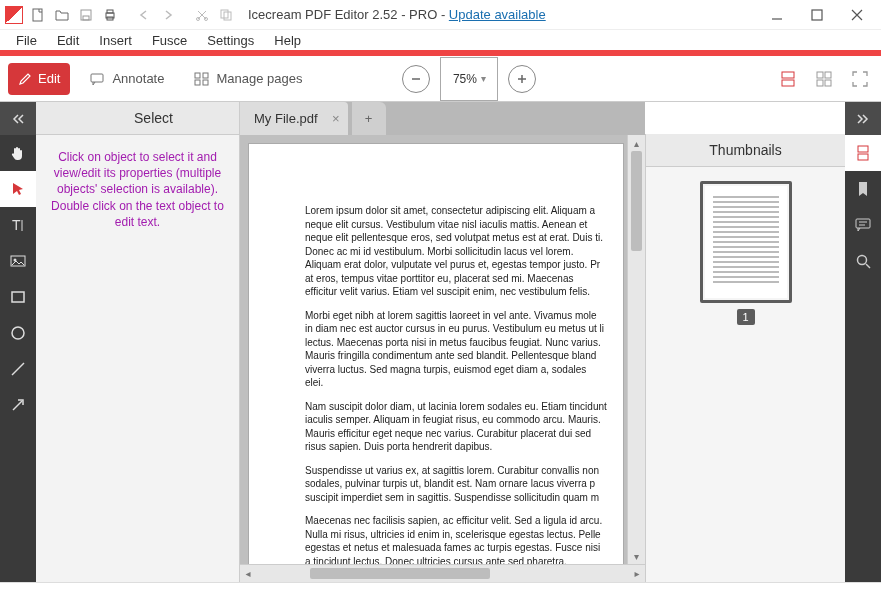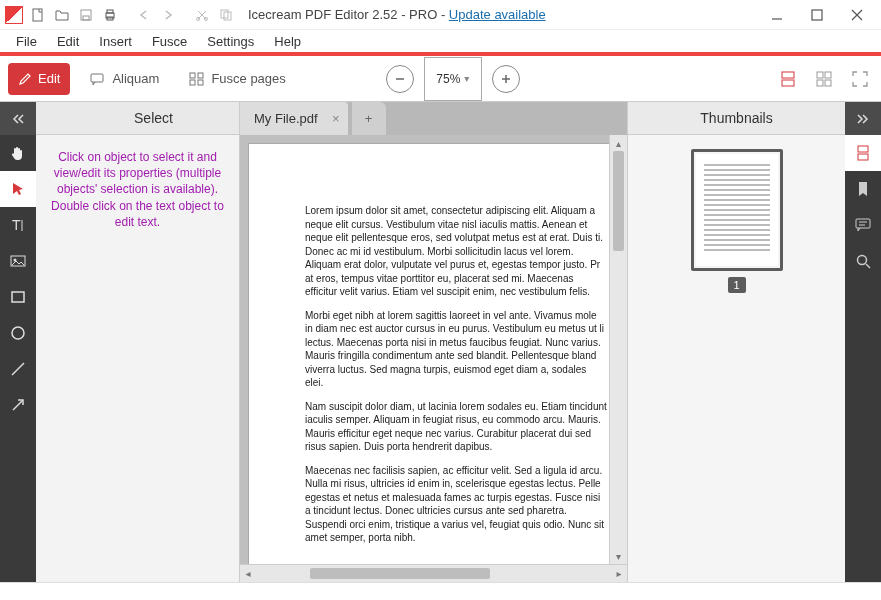--- a/index.html
+++ b/index.html
@@ -9,21 +9,21 @@
   .titlebar { height: 30px; display: flex; align-items: center; padding: 4px 4px; border-bottom: 1px solid #eee; }
   .titlebar .tb-icon { width: 20px; height: 20px; display: flex; align-items: center; justify-content: center; margin-right: 4px; color: #555; cursor: pointer; }
   .titlebar .tb-sep { width: 10px; }
   .titlebar .tb-title { margin-left: 8px; color: #444; font-size: 13px; }
   .titlebar a { color: #1a6fb0; text-decoration: underline; }
   .titlebar .spacer { flex: 1; }
   .titlebar .win-btn { width: 40px; height: 28px; display: flex; align-items: center; justify-content: center; color: #555; cursor: pointer; }
   .logo { width: 18px; height: 18px; background: linear-gradient(135deg, #e73c3c 50%, #fff 50%); border: 1px solid #e73c3c; }
 
   
-  .menubar { height: 26px; display: flex; align-items: center; padding: 0 6px; border-bottom: 4px solid #ef4444; }
+  .menubar { height: 26px; display: flex; align-items: center; padding: 0 6px; border-bottom: 6px solid #ef4444; }
   .menubar .menu-item { padding: 2px 10px; cursor: pointer; }
 
   
   .toolbar { height: 46px; display: flex; align-items: center; padding: 0 8px; border-bottom: 1px solid #ccc; background: #fff; }
   .tbtn { display: flex; align-items: center; height: 32px; padding: 0 10px; border-radius: 4px; margin-right: 10px; cursor: pointer; color: #555; }
   .tbtn.primary { background: #d6373a; color: #fff; }
   .tbtn svg, .tbtn .glyph { margin-right: 6px; }
   .toolbar .zoom-group { display: flex; align-items: center; margin-left: 80px; }
   .zoom-btn { width: 28px; height: 28px; border: 1.5px solid #888; border-radius: 50%; display: flex; align-items: center; justify-content: center; cursor: pointer; color: #555; }
   .zoom-select { width: 58px; height: 44px; border: 1px solid #aaa; margin: 12px 10px; display: flex; align-items: center; justify-content: center; cursor: pointer; font-size: 12px; }
@@ -57,21 +57,21 @@
   .page { background: #fff; border:1px solid #aaa; margin: 0 auto; width: 376px; min-height: 430px; padding: 60px 16px 16px 56px; font-size: 10px; line-height: 1.35; color: #222; font-family: Georgia, serif; }
   .page p { margin-bottom: 10px; }
   .vscroll { width: 18px; background: #e7e7e7; border-left:1px solid #ccc; position: relative; }
   .vscroll .thumb { position: absolute; top: 16px; left:3px; right:3px; height: 100px; background: #bdbdbd; border-radius: 2px; }
   .vscroll .arrow { position:absolute; left:0; right:0; height:16px; display:flex; align-items:center; justify-content:center; color:#777; font-size:10px; }
   .hscroll { height: 18px; background: #e7e7e7; border-top:1px solid #ccc; position:relative; }
   .hscroll .thumb { position:absolute; left: 70px; width: 180px; top:3px; bottom:3px; background:#bdbdbd; border-radius:2px; }
   .hscroll .arrow { position:absolute; top:0; bottom:0; width:16px; display:flex; align-items:center; justify-content:center; color:#777; font-size:10px; }
 
   
-  .right-panel { width: 218px; background: #f5f5f5; border-left:1px solid #ccc; display:flex; flex-direction:column; }
+  .right-panel { width: 200px; background: #f5f5f5; border-left:1px solid #ccc; display:flex; flex-direction:column;margin-top:32px; }
   .rp-header { height: 33px; display:flex; align-items:center; justify-content:center; font-size:14px; background:#eaeaea; border-bottom:1px solid #ccc; }
   .rp-body { flex:1; padding: 14px; display:flex; flex-direction:column; align-items:center; }
   .thumb-wrap { border: 3px solid #5c5c5c; padding: 2px; border-radius: 2px; }
   .thumb-page { width: 82px; height: 112px; background:#fff; padding: 10px 8px; overflow:hidden; }
   .thumb-page .ln { height: 2px; background:#bbb; margin-bottom: 3px; }
   .thumb-num { margin-top: 6px; background:#5c5c5c; color:#fff; width: 18px; height:16px; font-size:11px; display:flex; align-items:center; justify-content:center; border-radius:2px; }
 
   
   .right-stripe { width: 36px; background: #3a3a3a; display:flex; flex-direction: column; }
   .rs-top { height: 33px; background:#4b4b4b; display:flex; align-items:center; justify-content:center; cursor:pointer; }
@@ -173,30 +173,30 @@
     <svg width="14" height="14" viewBox="0 0 14 14">
         <path d="M2 12l1-3 7-7 2 2-7 7-3 1z" fill="none" stroke="#fff" stroke-width="1.2"></path>
       </svg>
     <span>Edit</span>
   </div>
   <div class="tbtn">
     <svg width="16" height="14" viewBox="0 0 16 14">
         <rect x="1" y="2" width="12" height="8" rx="1" fill="none" stroke="#777"></rect>
         <path d="M5 10l-2 3v-3" fill="none" stroke="#777"></path>
       </svg>
-    <span>Aliquam</span>
+    <span>Annotate</span>
   </div>
   <div class="tbtn">
     <svg width="16" height="14" viewBox="0 0 16 14">
         <rect x="1" y="1" width="5" height="5" fill="none" stroke="#777"></rect>
         <rect x="9" y="1" width="5" height="5" fill="none" stroke="#777"></rect>
         <rect x="1" y="8" width="5" height="5" fill="none" stroke="#777"></rect>
         <rect x="9" y="8" width="5" height="5" fill="none" stroke="#777"></rect>
       </svg>
-    <span>Fusce pages</span>
+    <span>Manage pages</span>
   </div>
 
   <div class="zoom-group">
     <div class="zoom-btn">
         <svg width="12" height="12">
           <line x1="2" y1="6" x2="10" y2="6" stroke="#666" stroke-width="1.5"></line>
         </svg>
       </div>
     <div class="zoom-select">
       <span>75%</span>
@@ -298,20 +298,21 @@
         <span class="close">×</span>
       </div>
       <div class="tab-add">+</div>
     </div>
     <div class="doc-viewport">
       <div class="doc-scroll">
         <div class="page">
           <p>Lorem ipsum dolor sit amet, consectetur adipiscing elit. Aliquam a neque elit cursus. Vestibulum vitae nisl iaculis mattis. Aenean et neque elit pellentesque eros, sed volutpat metus est at erat. Duis ti. Donec ac mi id vestibulum. Morbi sollicitudin lacus vel lorem. Aliquam erat dolor, vulputate vel purus et, egestas tempor justo. Pr at eros, tempus vitae porttitor eu, placerat sed mi. Maecenas efficitur velit varius. Etiam vel suscipit enim, nec vestibulum felis.</p>
           <p>Morbi eget nibh at lorem sagittis laoreet in vel ante. Vivamus mole in diam nec est auctor cursus in eu purus. Vestibulum eu metus ut li lectus. Maecenas porta nisi in metus faucibus feugiat. Nunc varius. Mauris fringilla condimentum ante sed blandit. Pellentesque bland viverra luctus. Sed magna turpis, euismod eget diam a, sodales elei.</p>
           <p>Nam suscipit dolor diam, ut lacinia lorem sodales eu. Etiam tincidunt iaculis semper. Aliquam in feugiat risus, eu commodo arcu. Mauris. Mauris efficitur eget neque nec varius. Curabitur placerat dui sed risus sapien. Duis porta hendrerit dapibus.</p>
+          <p>Suspendisse ut varius ex, at sagittis lorem. Curabitur convallis non sodales, pulvinar turpis ut, blandit est. Nam ornare lacus viverra p suscipit imperdiet sem in sagittis. Suspendisse sollicitudin quam m</p>
           <p>Maecenas nec facilisis sapien, ac efficitur velit. Sed a ligula id arcu. Nulla mi risus, ultricies id enim in, scelerisque egestas lectus. Pelle egestas et netus et malesuada fames ac turpis egestas. Fusce nisi a tincidunt lectus. Donec ultricies cursus ante sed pharetra. Suspendi orci enim, tristique a varius vel, feugiat quis odio. Nunc sit amet semper, porta nibh.</p>
         </div>
       </div>
       <div class="vscroll">
         <div class="arrow" style="top:0">▴</div>
         <div class="thumb"></div>
         <div class="arrow" style="bottom:0">▾</div>
       </div>
     </div>
     <div class="hscroll">

